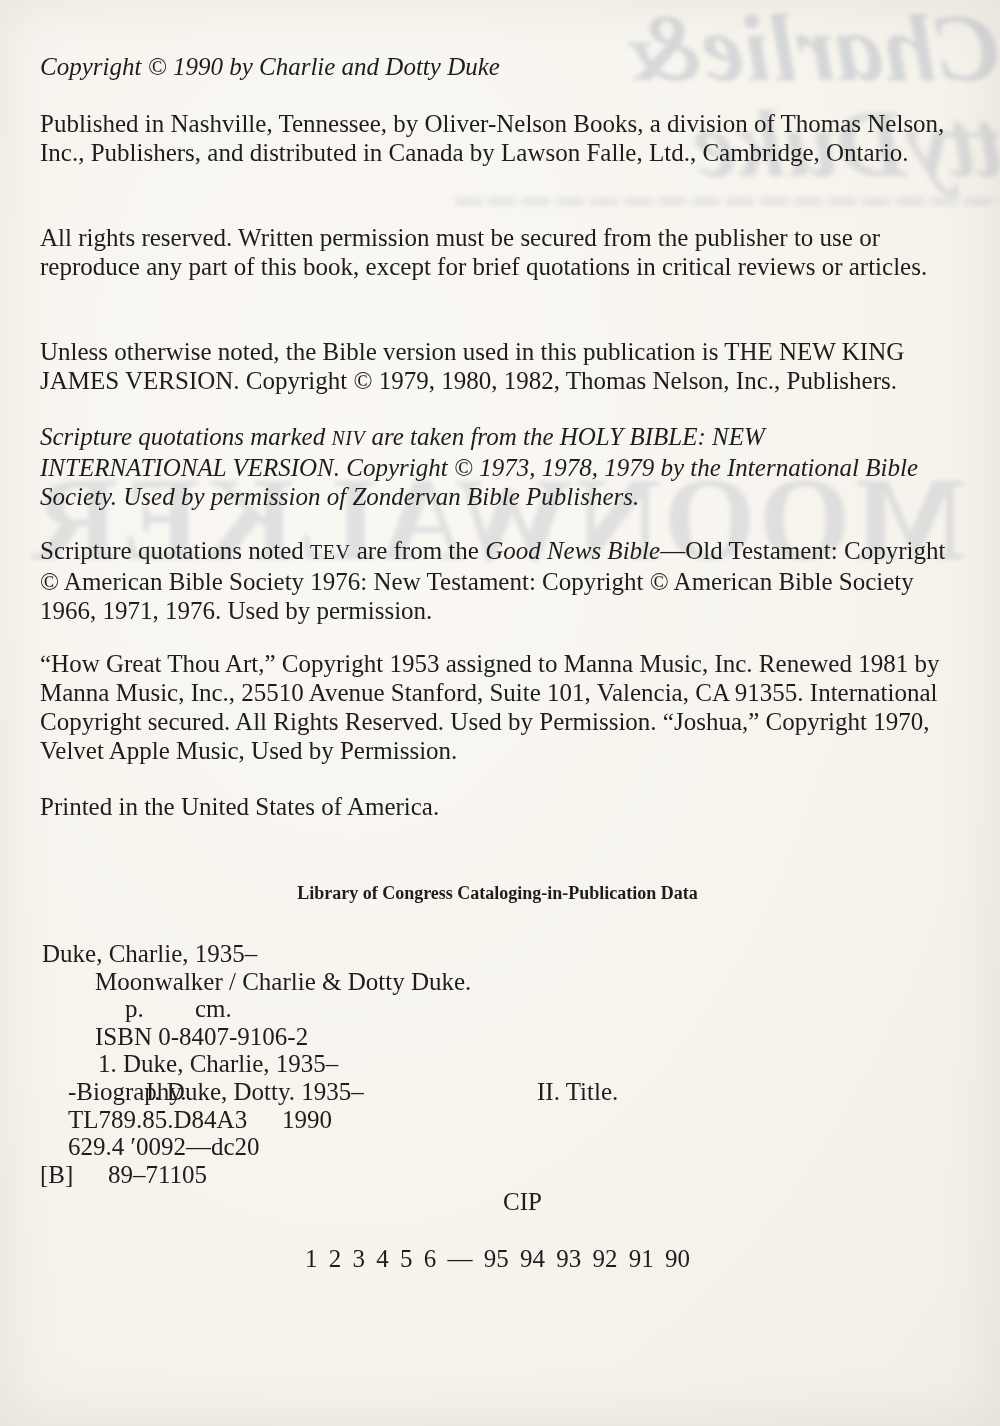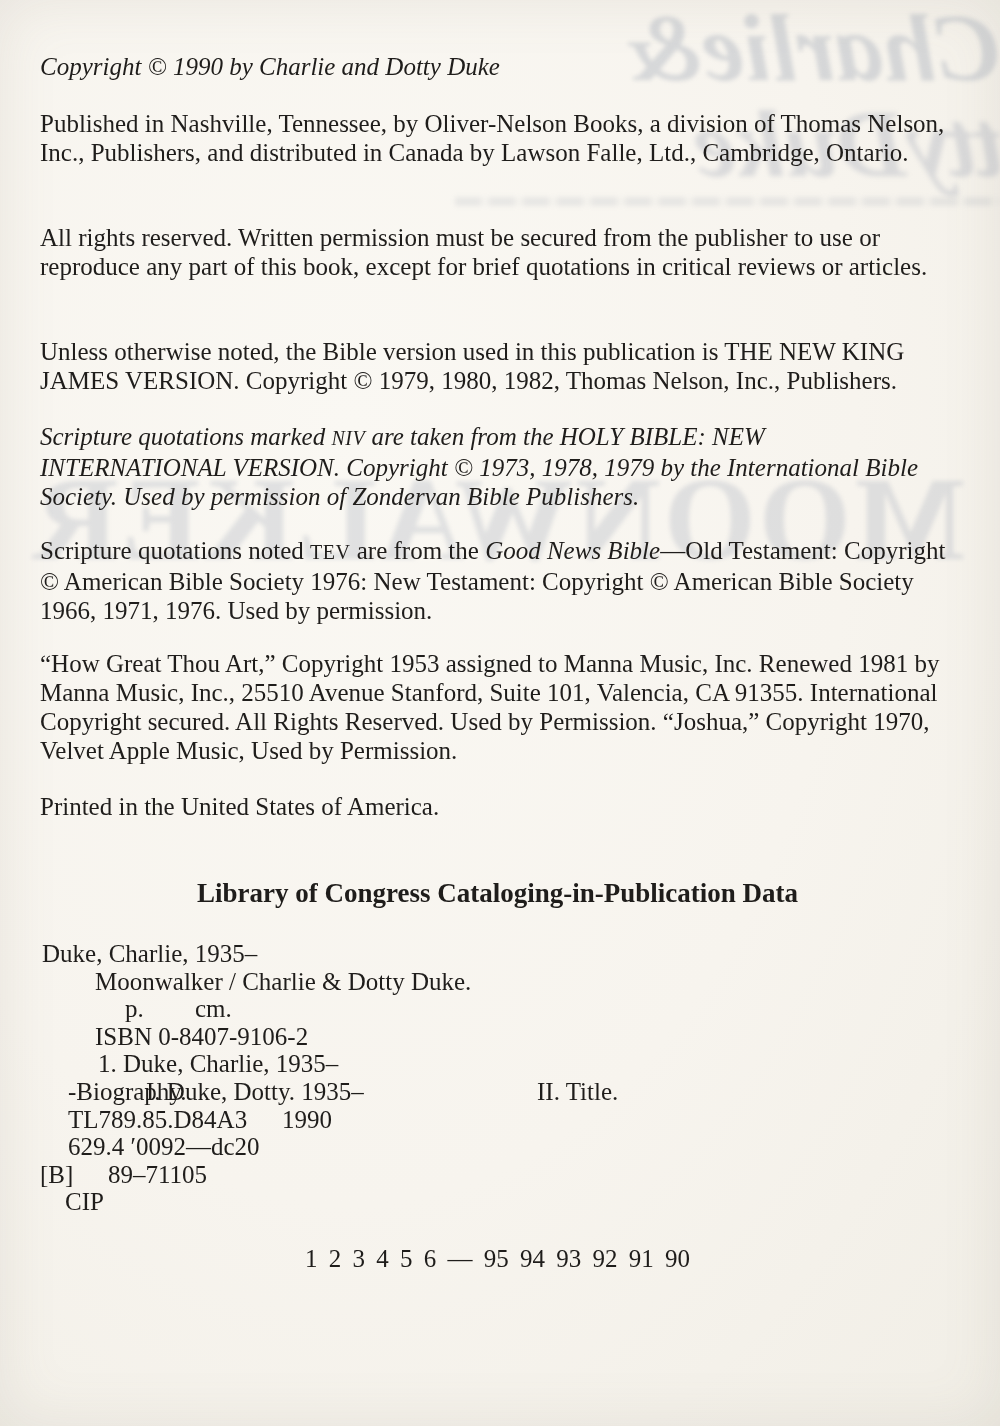--- a/index.html
+++ b/index.html
@@ -69,31 +69,31 @@
   .smallcaps { font-size: 0.8em; letter-spacing: 0.5px; }
   .p1 { margin-bottom: 28px; }
   .p2 { margin-bottom: 56px; }
   .p3 { margin-bottom: 56px; }
   .p4 { margin-bottom: 27px; }
   .p5 { margin-bottom: 25px; }
   .p6 { margin-bottom: 24px; font-family: Liberation Serif, serif; }
   .p7 { margin-bottom: 27px; }
   .p8 { margin-bottom: 58px; }
   .loc-heading {
-    font-size: 27px;
+    font-size: 18px;
     font-weight: bold;
     text-align: center;
     margin: 0 0 31px 0;
     line-height: 29px;
   }
   .cip { position: relative; }
   .cl { position: relative; height: 27.6px; }
   .cl span { position: absolute; top: 0; white-space: nowrap; }
   .cip-label {
-    text-align: left;
+    text-align: center;
     height: 28px;
     transform: translateX(25px);
   }
   .printing-line {
     text-align: center;
     margin-top: 29px;
     word-spacing: 5px;
   }
 </style>
 </head>

